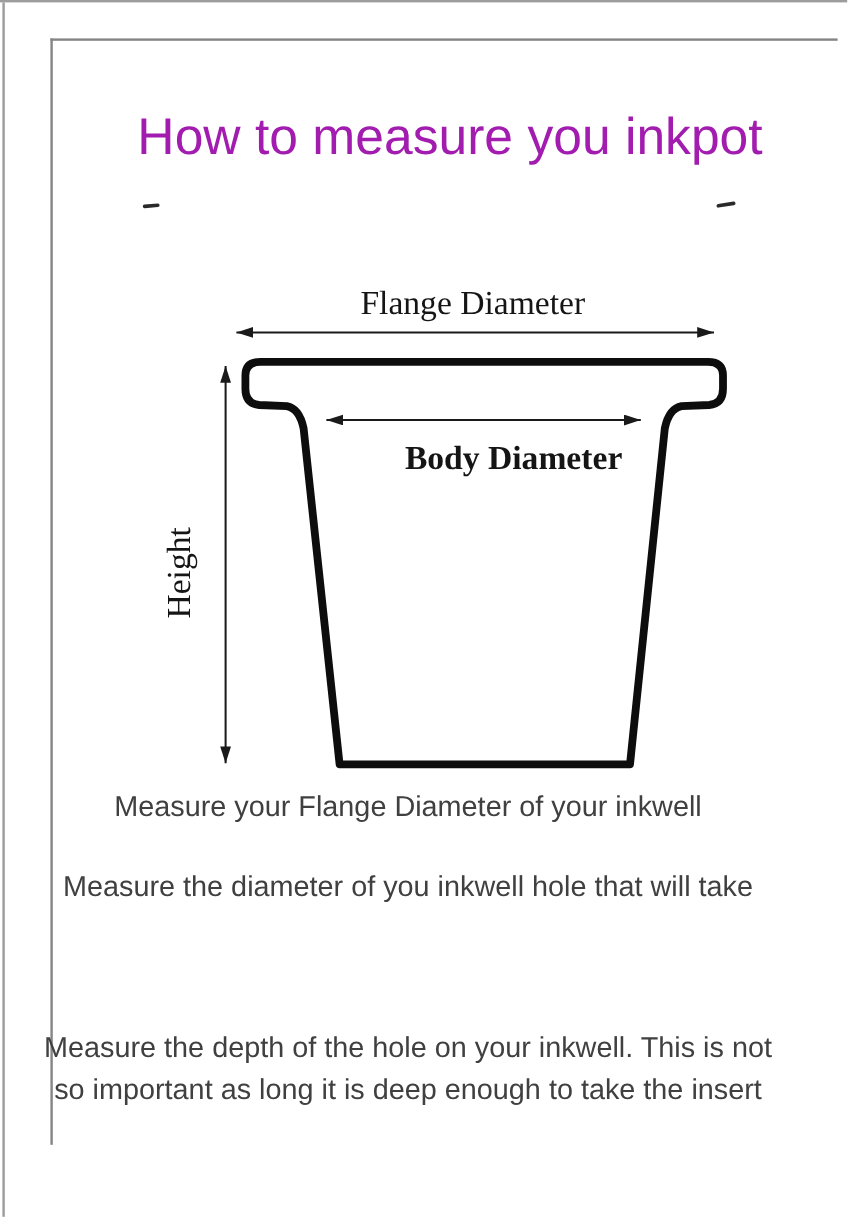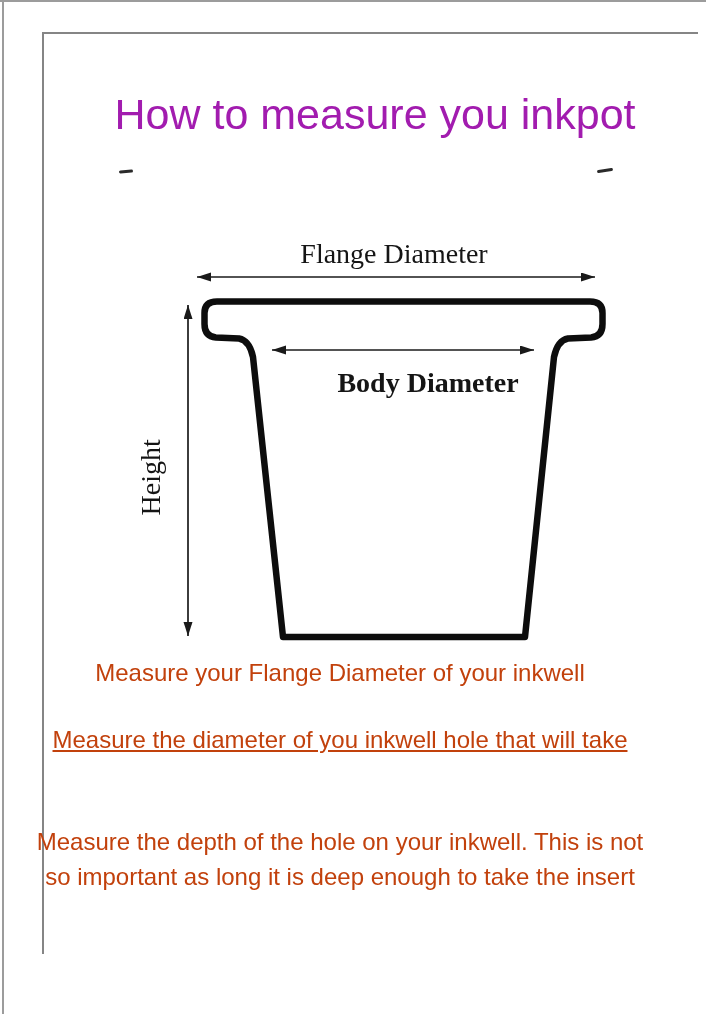--- a/index.html
+++ b/index.html
@@ -76,25 +76,25 @@
   .flange-label { left: 294px; top: 239px; width: 200px; }
   .body-label   { left: 318px; top: 368px; width: 220px; font-weight: bold; }
   .height-label {
     left: 68px; top: 462px; width: 166px;
     transform: rotate(-90deg);
     transform-origin: center;
   }
   .caption {
     position: absolute; left: 0; width: 680px;
     text-align: center; font-size: 24px; line-height: 35px;
-    color: #c2410c; white-space: nowrap;
+    color: #404040; white-space: nowrap;
   }
   .caption-flange { top: 655px; }
-  .caption-body   { top: 722px; text-decoration: underline; }
-  .caption-depth  { top: 824px; }
+  .caption-body   { top: 722px; }
+  .caption-depth  { top: 856px; }
 </style>
 </head>
 <body>
 
 <div class="page">
 
   <div class="photo-edge-top"></div>
   <div class="photo-edge-left"></div>
   <div class="page-border-top"></div>
   <div class="page-border-left"></div>

